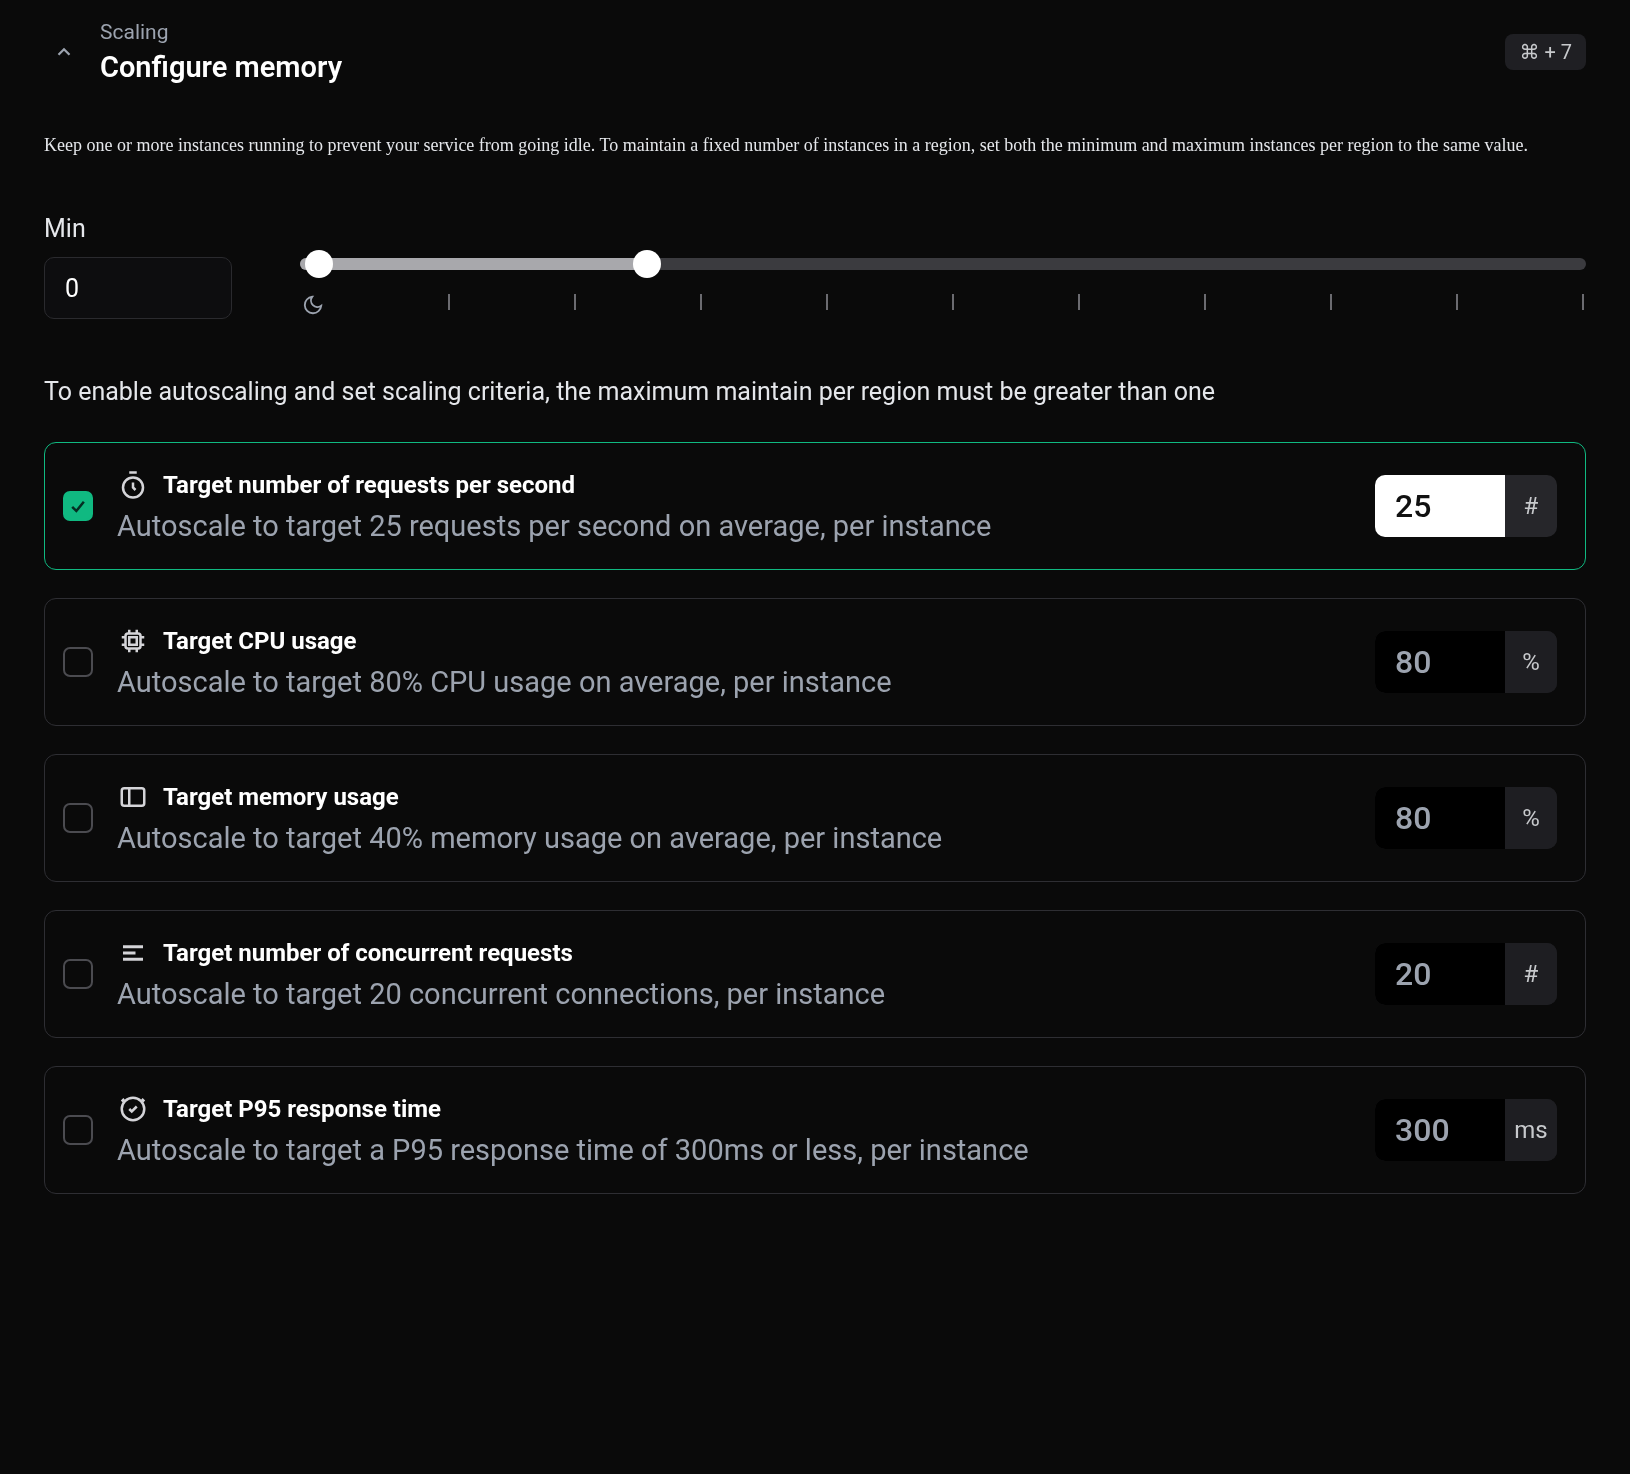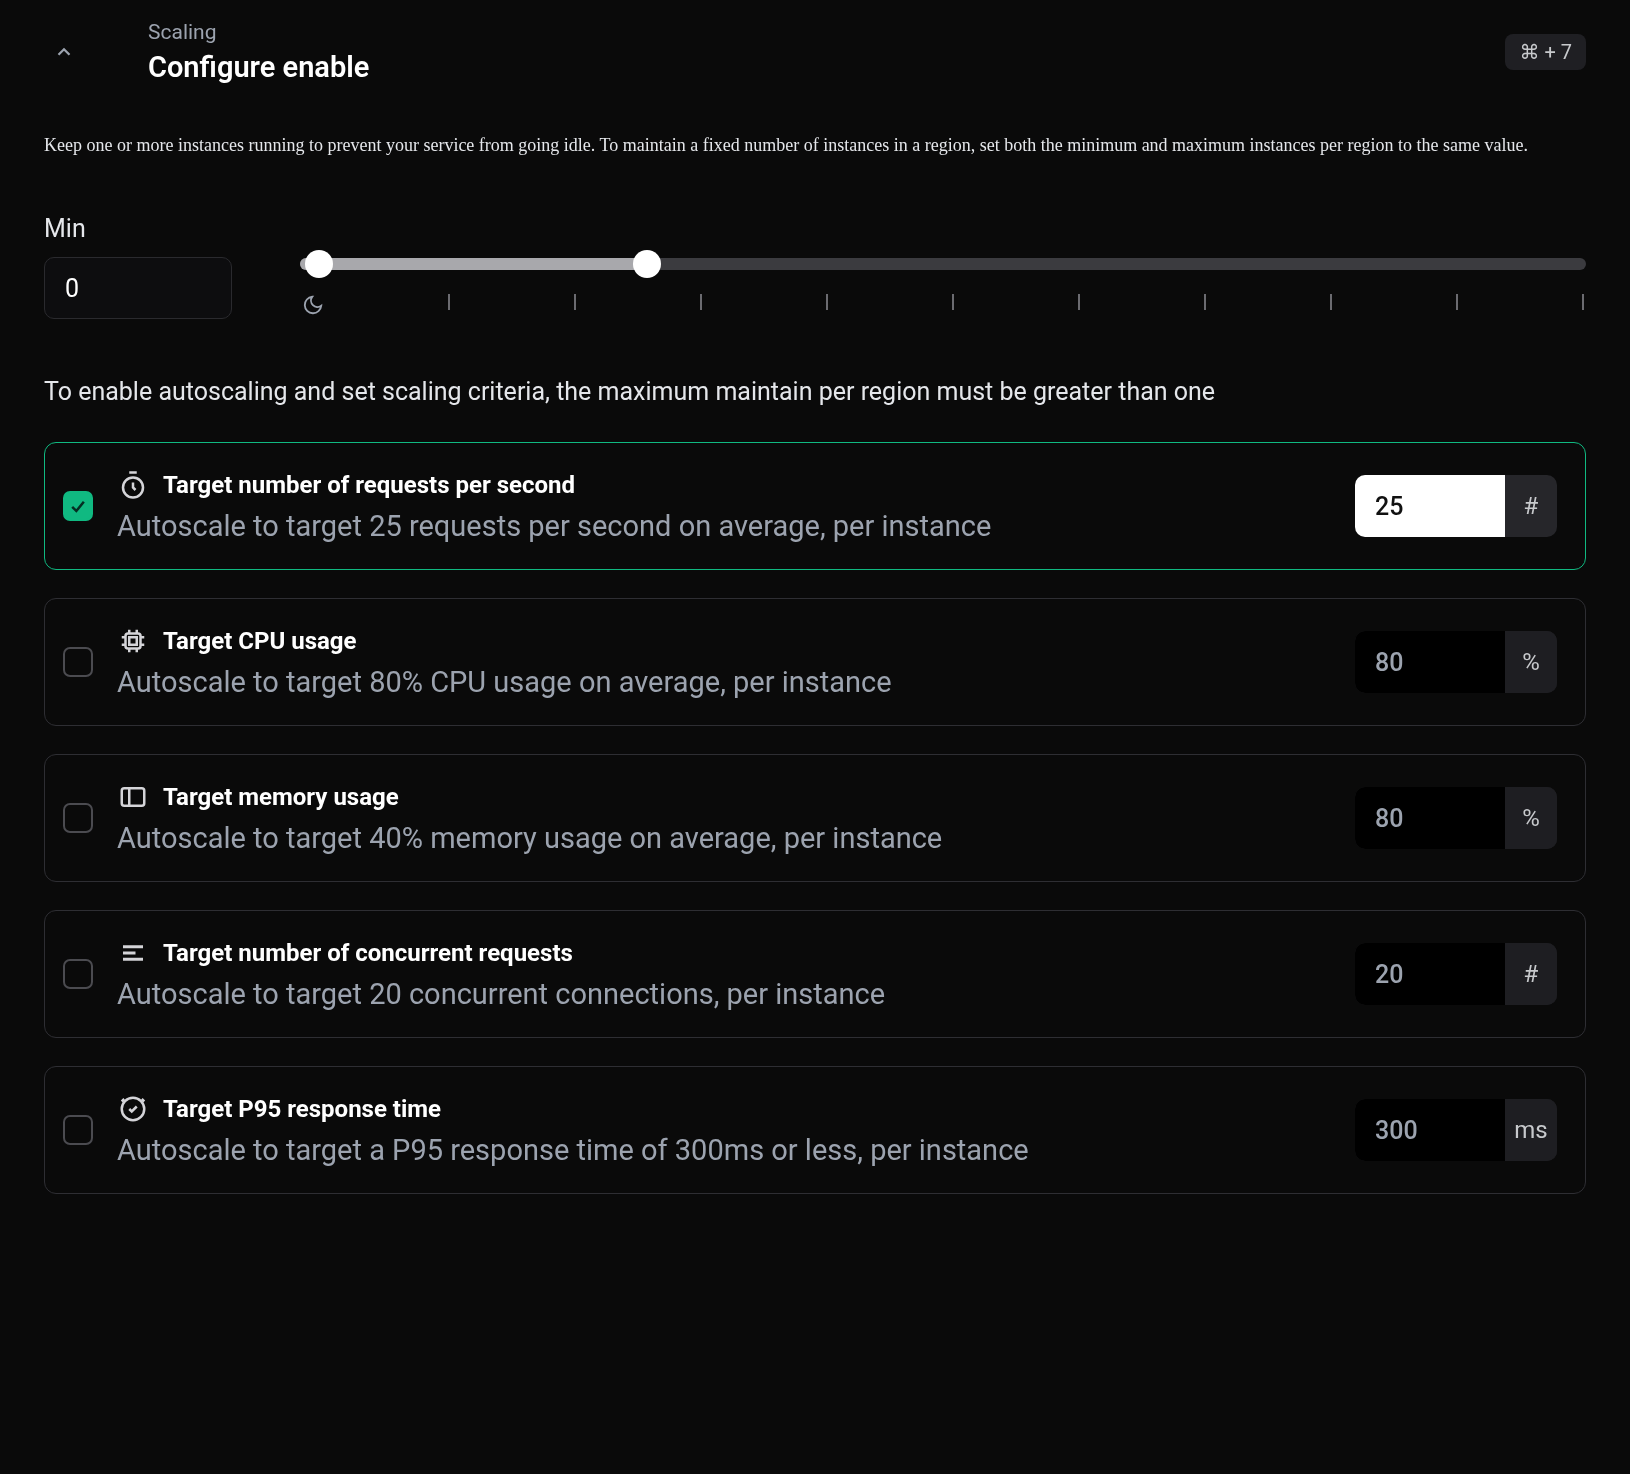--- a/index.html
+++ b/index.html
@@ -25,21 +25,21 @@
       width: 32px;
       height: 32px;
       display: flex;
       align-items: center;
       justify-content: center;
       cursor: pointer;
       color: #9ca3af;
       margin-left: 4px;
     }
     .collapse-btn svg { width: 22px; height: 22px; }
-    .header-text { flex: 1; margin-left: 48px; }
+    .header-text { flex: 1; }
     .breadcrumb {
       color: #9ca3af;
       font-size: 21px;
       margin-bottom: 6px;
     }
     .title {
       font-size: 29px;
       font-weight: 600;
       color: #ffffff;
     }
@@ -172,25 +172,25 @@
     .criteria-title { font-size: 24px; font-weight: 700; color: #ffffff; }
     .criteria-desc { font-size: 29px; color: #9ca3af; }
     .value-group {
       display: flex;
       align-items: stretch;
       height: 62px;
       border-radius: 10px;
       overflow: hidden;
     }
     .value-input {
-      width: 150px;
+      width: 130px;
       background: #ffffff;
       border: none;
       color: #111;
-      font-size: 25px;
+      font-size: 32px;
       padding: 0 20px;
       font-family: inherit;
       font-weight: 500;
     }
     .criteria-card:not(.active) .value-input {
       background: #000000;
       color: #9ca3af;
     }
     .value-unit {
       width: 52px;
@@ -213,21 +213,21 @@
 
 <div class="container">
   <div class="header">
     <div class="collapse-btn">
       <svg viewBox="0 0 24 24" fill="none" stroke="currentColor" stroke-width="2.5">
           <polyline points="6 15 12 9 18 15"></polyline>
         </svg>
     </div>
     <div class="header-text">
       <div class="breadcrumb">Scaling</div>
-      <div class="title">Configure enable</div>
+      <div class="title">Configure memory</div>
     </div>
     <div class="shortcut-badge">⌘ + 7</div>
   </div>
 
   <p class="description">Keep one or more instances running to prevent your service from going idle. To maintain a fixed number of instances in a region, set both the minimum and maximum instances per region to the same value.</p>
 
   <div class="range-row">
     <div class="range-col">
       <span class="range-label">Min</span>
       <input class="range-input" value="0" style="">

